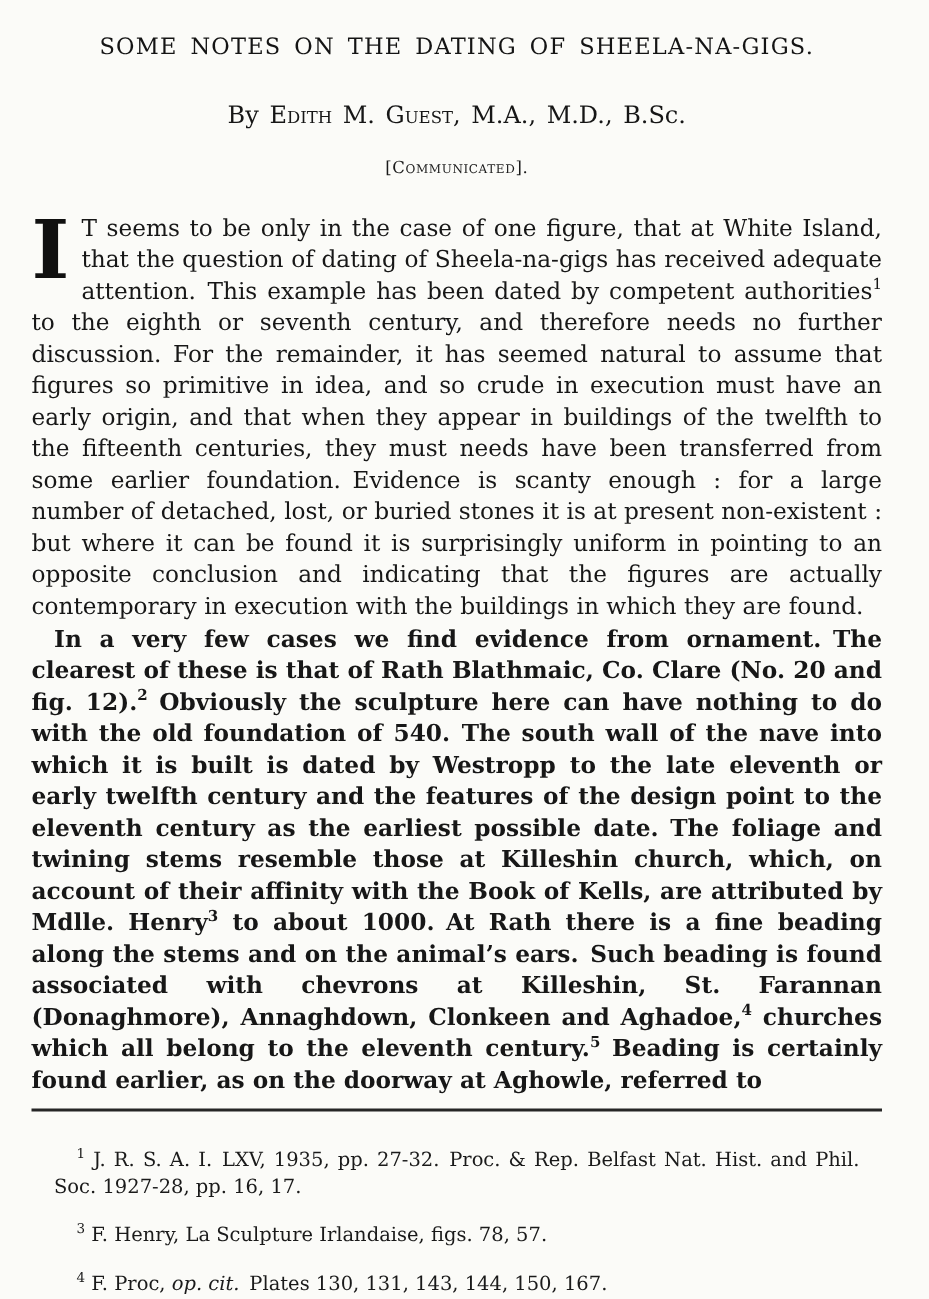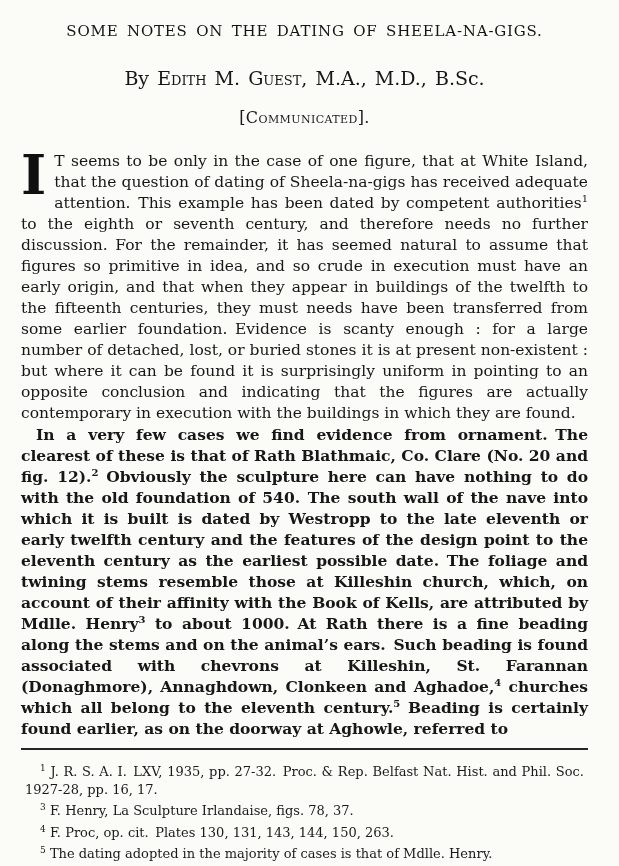--- a/index.html
+++ b/index.html
@@ -23,29 +23,29 @@
     text-align: center;
     font-size: 15px;
     font-weight: normal;
     letter-spacing: 0.8px;
     word-spacing: 3px;
     color: #141414;
   }
   .byline {
     margin-top: 27px;
     text-align: center;
-    font-size: 19px;
+    font-size: 16px;
     word-spacing: 2px;
     color: #161616;
   }
   .sc { font-variant: small-caps; }
   .communicated {
     margin-top: 19px;
     text-align: center;
-    font-size: 16px;
+    font-size: 11px;
     letter-spacing: 0.4px;
     color: #1a1a1a;
   }
   .body-text {
     margin-top: 24px;
     font-size: 15.5px;
     line-height: 21px;
     text-align: justify;
     color: #171717;
   }
@@ -67,29 +67,29 @@
   .footnotes {
     margin-top: 9px;
     border-top: 2px solid #262626;
     padding-top: 9px;
     font-size: 13px;
     line-height: 17.5px;
     text-align: justify;
     color: #1a1a1a;
   }
   .fn {
-    margin: 4px;
+    margin: 15px;
     text-indent: 15px;
   }
   .fn sup {
     font-size: 9px;
     line-height: 0;
     vertical-align: super;
   }
-  .fn .em { }
+  .fn .em { font-style: italic; }
 </style>
 </head>
 <body>
 
 <div class="page">
 
   <h1 class="title">SOME NOTES ON THE DATING OF SHEELA-NA-GIGS.</h1>
 
   <div class="byline"><span>By </span><span class="sc">Edith M. Guest</span><span>, M.A., M.D., B.Sc.</span></div>
 
@@ -100,20 +100,20 @@
     <p class="para"><span class="dropcap">I</span><span>T seems to be only in the case of one figure, that at White Island, that the question of dating of Sheela-na-gigs has received adequate attention. This example has been dated by competent authorities</span><sup class="fnref">1</sup><span> to the eighth or seventh century, and therefore needs no further discussion. For the remainder, it has seemed natural to assume that figures so primitive in idea, and so crude in execution must have an early origin, and that when they appear in buildings of the twelfth to the fifteenth centuries, they must needs have been transferred from some earlier foundation. Evidence is scanty enough : for a large number of detached, lost, or buried stones it is at present non-existent : but where it can be found it is surprisingly uniform in pointing to an opposite conclusion and indicating that the figures are actually contemporary in execution with the buildings in which they are found.</span></p>
 
     <p class="para indent"><span>In a very few cases we find evidence from ornament. The clearest of these is that of Rath Blathmaic, Co. Clare (No. 20 and fig. 12).</span><sup class="fnref">2</sup><span> Obviously the sculpture here can have nothing to do with the old foundation of 540. The south wall of the nave into which it is built is dated by Westropp to the late eleventh or early twelfth century and the features of the design point to the eleventh century as the earliest possible date. The foliage and twining stems resemble those at Killeshin church, which, on account of their affinity with the Book of Kells, are attributed by Mdlle. Henry</span><sup class="fnref">3</sup><span> to about 1000. At Rath there is a fine beading along the stems and on the animal’s ears. Such beading is found associated with chevrons at Killeshin, St. Farannan (Donaghmore), Annaghdown, Clonkeen and Aghadoe,</span><sup class="fnref">4</sup><span> churches which all belong to the eleventh century.</span><sup class="fnref">5</sup><span> Beading is certainly found earlier, as on the doorway at Aghowle, referred to</span></p>
   </div>
 
   <div class="footnotes">
 
     <p class="fn"><sup>1</sup> <span>J. R. S. A. I. LXV, 1935, pp. 27-32. Proc. &amp; Rep. Belfast Nat. Hist. and Phil. Soc. 1927-28, pp. 16, 17.</span><span class="em"></span><span></span></p>
 
 
-    <p class="fn"><sup>3</sup> <span>F. Henry, La Sculpture Irlandaise, figs. 78, 37.</span><span class="em"></span><span></span></p>
+    <p class="fn"><sup>3</sup> <span>F. Henry, La Sculpture Irlandaise, figs. 78, 57.</span><span class="em"></span><span></span></p>
 
-    <p class="fn"><sup>4</sup> <span>F. Proc, </span><span class="em">op. cit.</span><span> Plates 130, 131, 143, 144, 150, 263.</span></p>
+    <p class="fn"><sup>4</sup> <span>F. Proc, </span><span class="em">op. cit.</span><span> Plates 130, 131, 143, 144, 150, 167.</span></p>
 
     <p class="fn"><sup>5</sup> <span>The dating adopted in the majority of cases is that of Mdlle. Henry.</span><span class="em"></span><span></span></p>
   </div>
 
 </div>
 
 </body></html>

